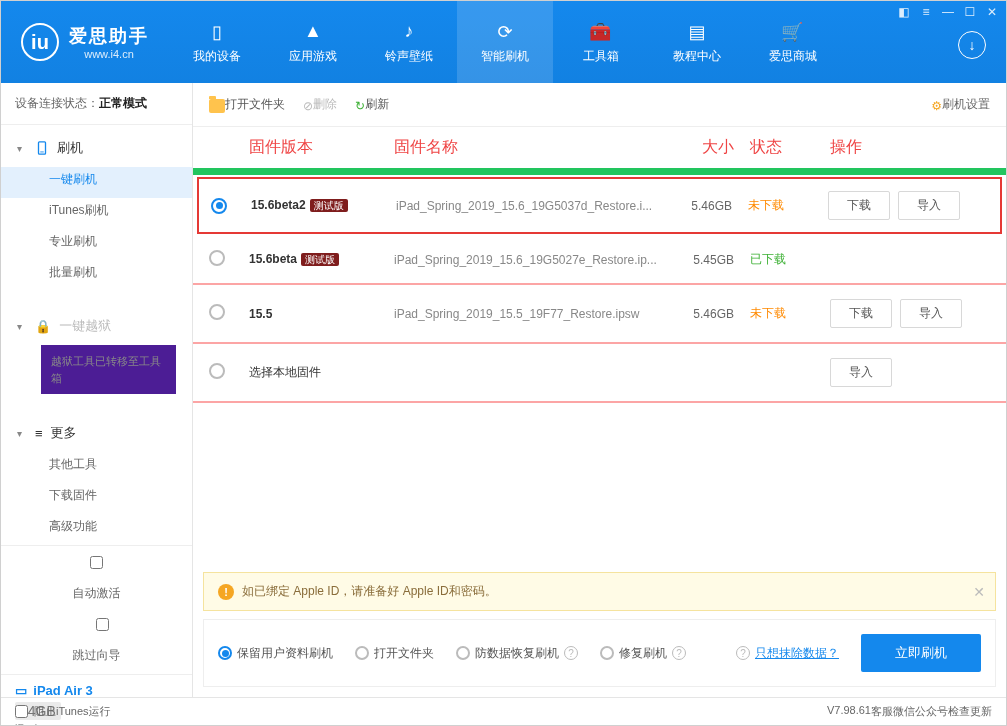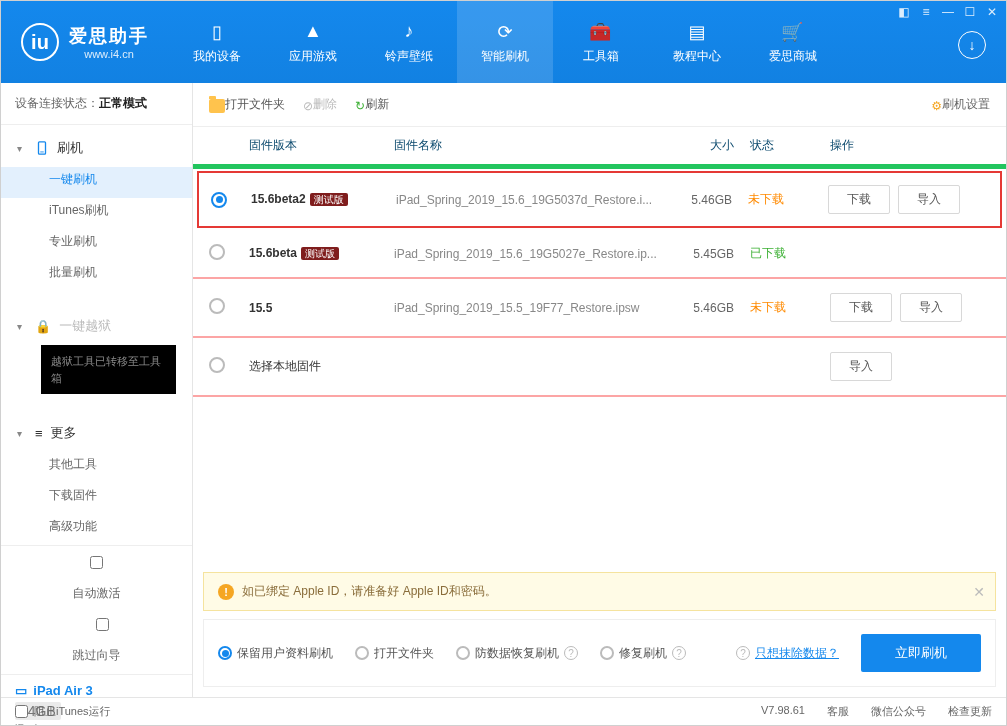--- a/index.html
+++ b/index.html
@@ -26,39 +26,39 @@
 .sidebar { width: 192px; border-right: 1px solid #e5e5e5; display: flex; flex-direction: column; }
 .conn-status { padding: 12px 14px; font-size: 12px; color: #666; border-bottom: 1px solid #eee; }
 .conn-status b { color: #222; }
 .side-section { padding: 4px 0; }
 .side-head { display: flex; align-items: center; gap: 8px; padding: 10px 16px; font-size: 13px; color: #333; cursor: pointer; }
 .side-head svg, .side-head .sq { width: 14px; height: 14px; }
 .chev { width: 10px; font-size: 10px; color: #888; }
 .side-item { padding: 4px 16px 10px 48px; font-size: 12px; color: #666; cursor: pointer; }
 .side-item.active { background: #e3f0fd; color: #1488ed; }
 .side-divider { height: 1px; background: #eee; margin: 6px 16px; }
-.jailbreak-note { margin: 0 16px 8px 40px; padding: 8px 10px; background: #000000; font-size: 11px; color: #888; line-height: 1.5; }
+.jailbreak-note { margin: 0 16px 8px 40px; padding: 8px 10px; background: #4c1d95; font-size: 11px; color: #888; line-height: 1.5; }
 .sidebar-bottom { margin-top: auto; border-top: 1px solid #eee; }
 .auto-activate { display: flex; align-items: center; gap: 16px; padding: 10px 19px; font-size: 12px; color: #666; flex-direction: column; }
 .auto-activate input { margin: 0; }
 .device-info { padding: 8px 14px 12px; border-top: 1px solid #eee; }
 .device-name { color: #1488ed; font-size: 13px; font-weight: bold; display: flex; align-items: center; gap: 6px; }
 .device-badge { display: inline-block; background: #eaeaea; color: #777; font-size: 14px; font-weight: normal; padding: 1px 5px; border-radius: 2px; margin-top: 4px; }
 .device-type { color: #999; font-size: 11px; margin-top: 2px; }
 
 
 .main { flex: 1; display: flex; flex-direction: column; min-width: 0; }
 .toolbar { height: 44px; border-bottom: 1px solid #eee; display: flex; align-items: center; padding: 0 16px; gap: 18px; font-size: 12px; }
 .tb-btn { display: flex; align-items: flex-end; cursor: pointer; color: #555; }
 .tb-btn.disabled { color: #bbb; }
 .tb-right { margin-left: auto; color: #666; }
 .tb-folder { width: 16px; height: 14px; background: #ffc34d; border-radius: 2px; position: relative; }
 .tb-folder::before { content: ''; position: absolute; top: -3px; left: 0; width: 7px; height: 3px; background: #ffc34d; border-radius: 1px 1px 0 0; }
 
-.table-head { display: flex; padding: 10px 16px; font-size: 12px; color: #0c4a6e; border-bottom: 5px solid #22c55e; }
+.table-head { display: flex; padding: 10px 16px; font-size: 16px; color: #ef4444; border-bottom: 7px solid #22c55e; }
 .col-radio { width: 40px; }
 .col-ver { width: 145px; }
 .col-name { flex: 1; min-width: 0; }
 .col-size { width: 80px; text-align: right; padding-right: 16px; }
 .col-status { width: 80px; }
 .col-ops { width: 160px; }
 
 .rows { }
 .row { display: flex; align-items: center; padding: 14px 16px; font-size: 12px; border-bottom: 2px solid #fca5a5; }
 .row.highlighted { border: 2px solid #e53935; margin: 2px 4px; padding: 12px 12px; }
@@ -80,21 +80,21 @@
 .options-bar { margin: 0 10px 10px; padding: 14px; border: 1px solid #eee; font-size: 12px; display: flex; align-items: center; gap: 22px; }
 .opt { display: flex; align-items: center; gap: 5px; color: #555; cursor: pointer; }
 .opt .radio { width: 14px; height: 14px; }
 .qmark { width: 14px; height: 14px; border: 1px solid #bbb; border-radius: 50%; color: #bbb; font-size: 10px; display: flex; align-items: center; justify-content: center; }
 .erase-link { color: #1488ed; text-decoration: underline; margin-left: auto; cursor: pointer; }
 .flash-btn { background: #1488ed; color: #fff; border: none; padding: 10px 34px; font-size: 13px; cursor: pointer; border-radius: 2px; }
 
 
 .footer { height: 28px; border-top: 1px solid #e5e5e5; display: flex; align-items: center; padding: 0 14px; font-size: 11px; color: #666; gap: 22px; }
 .footer .f-left { display: flex; align-items: center; gap: 6px; }
-.footer .f-right { margin-left: auto; display: flex; gap: 22px; }
+.footer .f-right { margin-left: auto; display: flex; }
 .gear { color: #f5a623; }
 </style>
 </head>
 <body>
 
 <div class="header">
   <div class="logo-area">
     <div class="logo-icon">iu</div>
     <div class="logo-text">
       <span class="logo-title">爱思助手</span>

